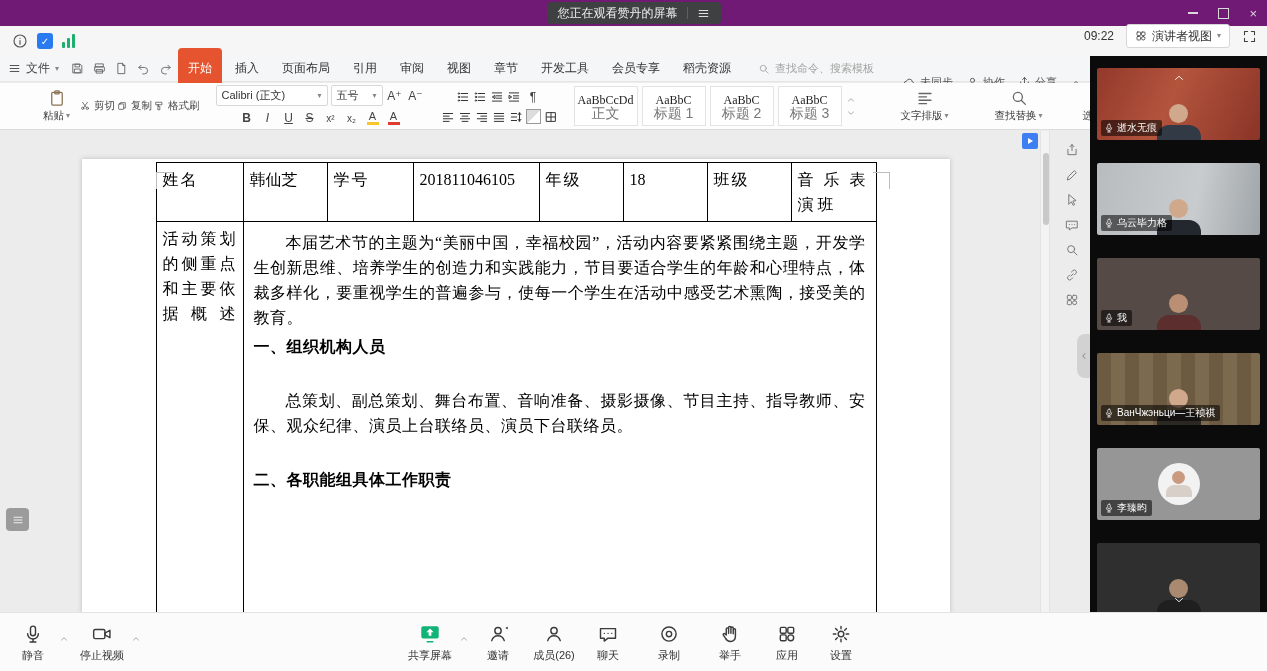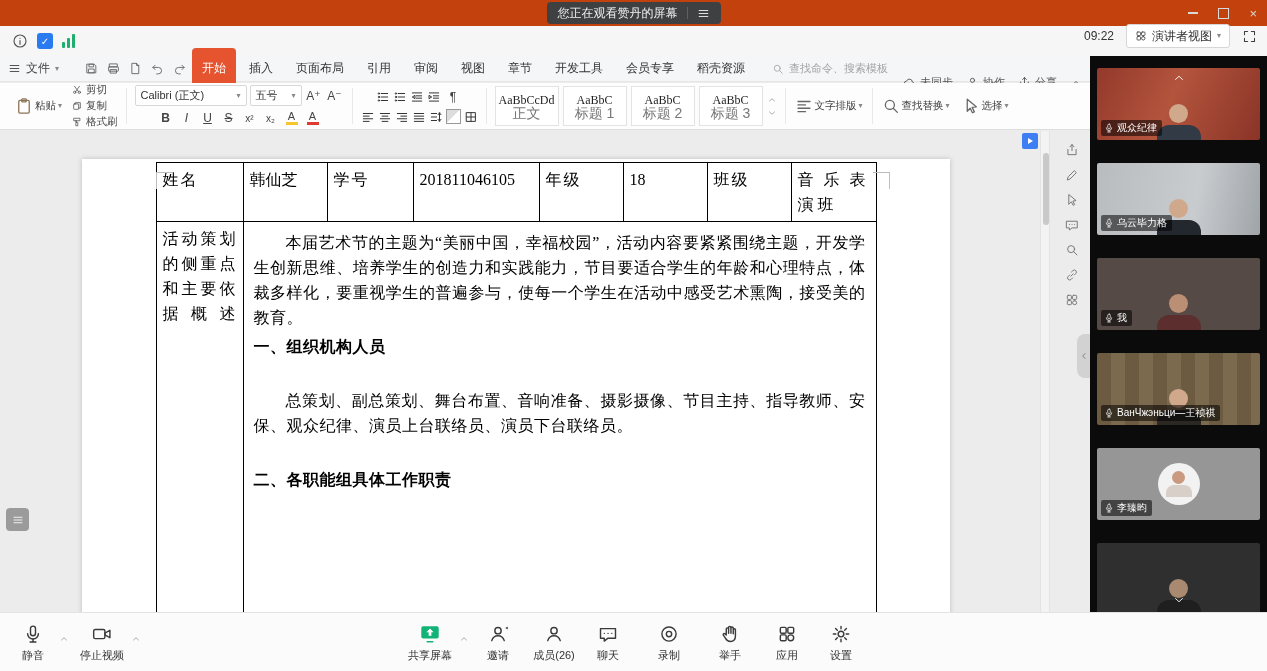--- a/index.html
+++ b/index.html
@@ -5,21 +5,21 @@
   html,body{margin:0;padding:0;background:#222;}
   .app{position:relative;width:1267px;height:671px;background:#fff;overflow:hidden;
        font-family:"Liberation Sans","DejaVu Sans",sans-serif;font-size:12px;color:#333;}
   .ic{fill:none;stroke:currentColor;stroke-width:1.7;stroke-linecap:round;stroke-linejoin:round;display:block;}
   .i10{width:10px;height:10px}.i12{width:12px;height:12px}.i13{width:13px;height:13px}
   .i14{width:14px;height:14px}.i15{width:15px;height:15px}.i16{width:16px;height:16px}
   .i18{width:18px;height:18px}.i20{width:20px;height:20px}
   .caret{font-size:8px;color:#888;line-height:1;}
 
   
-  .titlebar{position:absolute;left:0;top:0;width:100%;height:26px;background:#c2410c;
+  .titlebar{position:absolute;left:0;top:0;width:100%;height:26px;background:#701a75;
             display:flex;align-items:center;justify-content:center;}
   .banner{height:22px;background:#3f4042;border-radius:4px;display:flex;align-items:center;
           gap:9px;padding:0 11px;color:#f0f0f0;cursor:default;}
   .banner-sep{width:1px;height:12px;background:#606060;}
   .win-controls{position:absolute;right:10px;top:0;height:26px;display:flex;align-items:center;gap:20px;color:#d9d9d9;}
   .minbar{display:block;width:10px;height:2px;background:#d9d9d9;}
   .maxbox{display:block;width:9px;height:9px;border:1px solid #d9d9d9;}
   .close-x{font-size:13px;line-height:1;}
 
   
@@ -36,37 +36,37 @@
   .view-btn{display:flex;align-items:center;gap:5px;height:22px;padding:0 8px;background:#fff;
             border:1px solid #d6d6d6;border-radius:3px;color:#333;cursor:default;}
 
   
   .main{position:absolute;left:0;top:56px;width:1267px;height:556px;}
   .share{position:absolute;left:0;top:0;width:1090px;height:556px;background:#ececec;}
 
   
   .wps-tabs{position:absolute;left:0;top:0;width:100%;height:26px;background:#f5f6f7;
             border-bottom:1px solid #e6e6e6;display:flex;align-items:center;padding:0 8px;box-sizing:border-box;gap:3px;}
-  .menu-file{display:flex;align-items:center;gap:5px;color:#444;margin-right:20px;}
+  .menu-file{display:flex;align-items:center;gap:5px;color:#444;margin-right:6px;}
   .qicon{color:#666;margin:0 3px;}
   .tab{padding:12px 10px;color:#333;border-radius:4px;white-space:nowrap;cursor:default;}
   .tab.active{background:#e5532f;color:#fff;}
   .tab-search{display:flex;align-items:center;gap:5px;color:#a3a3a3;font-size:11px;margin-left:14px;}
   .tabs-right{margin-left:auto;display:flex;align-items:center;gap:13px;color:#555;font-size:11px;margin-top:28px;}
   .tr-item{display:flex;align-items:center;gap:4px;}
 
   
   .wps-ribbon{position:absolute;left:0;top:27px;width:100%;height:47px;background:#fdfdfd;
               border-bottom:1px solid #ddd;display:flex;align-items:stretch;padding:0 4px;box-sizing:border-box;}
   .vsep{width:1px;background:#e8e8e8;margin:5px 3px;}
   .rsec{display:flex;align-items:center;padding:3px 5px;gap:4px;}
-  .big-btn{display:flex;align-items:center;justify-content:center;gap:2px;
-           padding:1px 6px;color:#666;}
+  .big-btn{display:flex;flex-direction:column;align-items:center;justify-content:center;gap:2px;
+           padding:1px 6px;color:#666;margin-left:28px;}
   .big-btn .blab{font-size:10.5px;color:#3f3f3f;display:flex;align-items:center;gap:2px;white-space:nowrap;}
-  .mini-col{display:flex;flex-direction:column;justify-content:center;gap:2px;}
+  .mini-col{display:flex;flex-direction:row;justify-content:center;gap:2px;}
   .mini-row{display:flex;align-items:center;gap:4px;font-size:10.5px;color:#444;white-space:nowrap;}
   .two-rows{display:flex;flex-direction:column;justify-content:center;gap:3px;}
   .rrow{display:flex;align-items:center;gap:3px;}
   .combo{height:19px;border:1px solid #d8d8d8;border-radius:2px;background:#fff;display:flex;
          align-items:center;justify-content:space-between;padding:0 5px;font-size:11px;color:#333;gap:4px;}
   .rb{min-width:18px;height:18px;display:flex;align-items:center;justify-content:center;
       font-size:12px;color:#444;border-radius:2px;}
   .rb.it{font-style:italic}.rb.un{text-decoration:underline}.rb.st{text-decoration:line-through}
   .colorA{display:flex;flex-direction:column;align-items:center;justify-content:center;}
   .Atxt{font-size:11px;line-height:11px;color:#444;}
@@ -666,21 +666,21 @@
 
       <div class="tile t1">
         <div class="pf">
             <div class="pf-head"></div>
             <div class="pf-body"></div>
           </div>
         <span class="name-badge">
           <svg class="ic i10">
               <use href="#s-mic"></use>
             </svg>
-          <span>观众纪律</span>
+          <span>逝水无痕</span>
         </span>
       </div>
 
       <div class="tile t2">
         <div class="pf">
             <div class="pf-head"></div>
             <div class="pf-body"></div>
           </div>
         <span class="name-badge">
           <svg class="ic i10">

